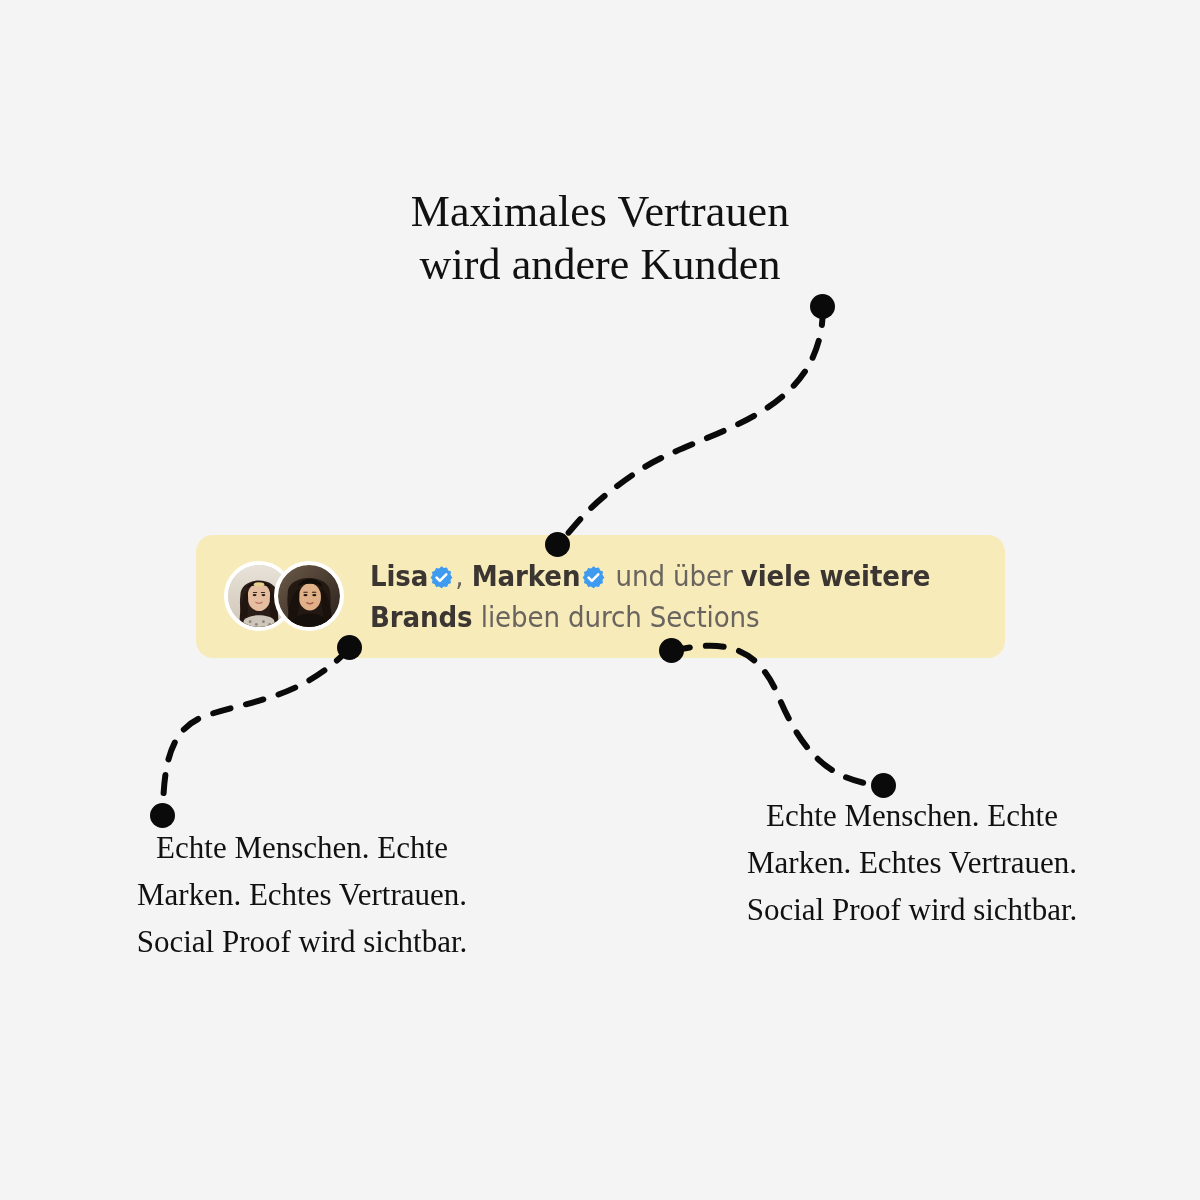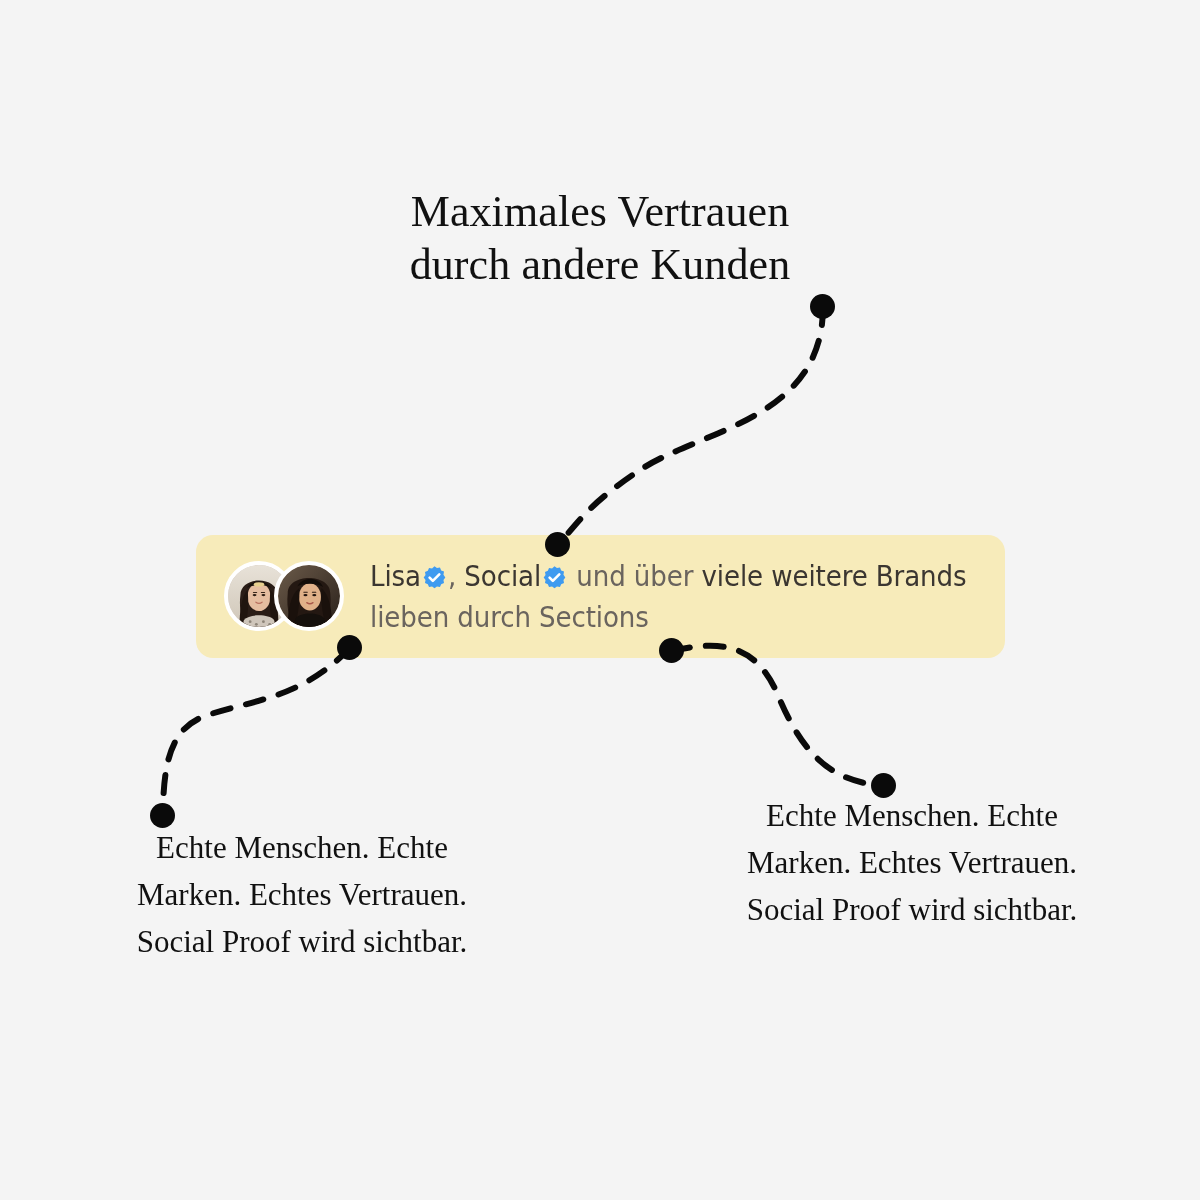--- a/index.html
+++ b/index.html
@@ -87,21 +87,21 @@
     margin-right: 20px;
     font-family: "DejaVu Sans Condensed", "Liberation Sans Narrow", "Liberation Sans", sans-serif;
     font-size: 29px;
     line-height: 1.38;
     color: #6a645e;
     font-stretch: condensed;
     letter-spacing: -0.1px;
   }
   .card-text b {
     color: #3b3631;
-    font-weight: 400;
+    font-weight: 700;
   }
   .verified {
     display: inline-block;
     vertical-align: -4px;
     width: 25px;
     height: 25px;
     margin: 0 1px;
   }
   .verified svg { display: block; width: 100%; height: 100%; }
 
@@ -135,21 +135,21 @@
 <div id="stage">
 
   <svg id="connectors" viewBox="0 0 1200 1200">
     <path d="M 823 307 C 823 420 700 430 640 470 C 590 503 580 520 558 545" fill="none" stroke="#0a0a0a" stroke-width="6" stroke-linecap="round" stroke-dasharray="18 16"></path>
     <path d="M 350 648 C 300 700 250 700 205 716 C 172 728 163 760 163 816" fill="none" stroke="#0a0a0a" stroke-width="6" stroke-linecap="round" stroke-dasharray="18 16"></path>
     <path d="M 672 651 C 730 637 760 650 780 700 C 810 770 845 782 884 786" fill="none" stroke="#0a0a0a" stroke-width="6" stroke-linecap="round" stroke-dasharray="18 16"></path>
   </svg>
 
   <div class="headline">
     <span class="ln">Maximales Vertrauen</span>
-    <span class="ln">durch andere Kunden</span>
+    <span class="ln">wird andere Kunden</span>
   </div>
 
   <div class="card">
 
     <div class="avatars">
       <div class="avatar a1">
         <svg viewBox="0 0 70 70" preserveAspectRatio="xMidYMid slice">
           <defs>
             <clipPath id="cl1">
                 <circle cx="35" cy="35" r="35"></circle>
@@ -217,21 +217,21 @@
             <path d="M20 60 C26 53 46 53 52 60 L55 70 L17 70 Z" fill="#15100c"></path>
           </g>
         </svg>
       </div>
     </div>
 
     <div class="card-text">
       <b>Lisa</b><span class="verified"><svg viewBox="0 0 24 24">
             <path d="M12 1.2l2.35 1.78 2.9-.52 1.16 2.72 2.72 1.16-.52 2.9L22.4 12l-1.79 2.35.52 2.9-2.72 1.16-1.16 2.72-2.9-.52L12 22.4l-2.35-1.79-2.9.52-1.16-2.72-2.72-1.16.52-2.9L1.6 12l1.79-2.35-.52-2.9 2.72-1.16L6.75 2.87l2.9.52L12 1.2z" fill="#3f9bf0"></path>
             <path d="M7.3 12.1l3.1 3.1 6.2-6.2" fill="none" stroke="#ffffff" stroke-width="2.5" stroke-linecap="round" stroke-linejoin="round"></path>
-          </svg></span><span>, </span><b>Social</b><span class="verified"><svg viewBox="0 0 24 24">
+          </svg></span><span>, </span><b>Marken</b><span class="verified"><svg viewBox="0 0 24 24">
             <path d="M12 1.2l2.35 1.78 2.9-.52 1.16 2.72 2.72 1.16-.52 2.9L22.4 12l-1.79 2.35.52 2.9-2.72 1.16-1.16 2.72-2.9-.52L12 22.4l-2.35-1.79-2.9.52-1.16-2.72-2.72-1.16.52-2.9L1.6 12l1.79-2.35-.52-2.9 2.72-1.16L6.75 2.87l2.9.52L12 1.2z" fill="#3f9bf0"></path>
             <path d="M7.3 12.1l3.1 3.1 6.2-6.2" fill="none" stroke="#ffffff" stroke-width="2.5" stroke-linecap="round" stroke-linejoin="round"></path>
           </svg></span><span> und über </span><b>viele weitere Brands</b><span> lieben durch Sections</span>
     </div>
   </div>
 
   <div class="caption left">
     <span class="ln">Echte Menschen. Echte</span>
     <span class="ln">Marken. Echtes Vertrauen.</span>
     <span class="ln">Social Proof wird sichtbar.</span>

